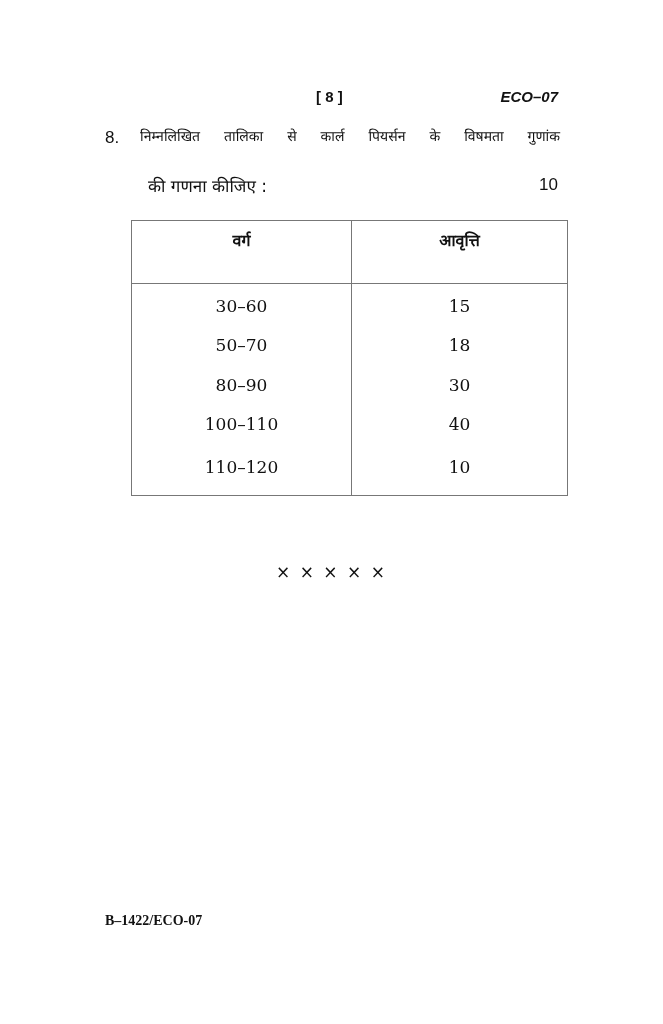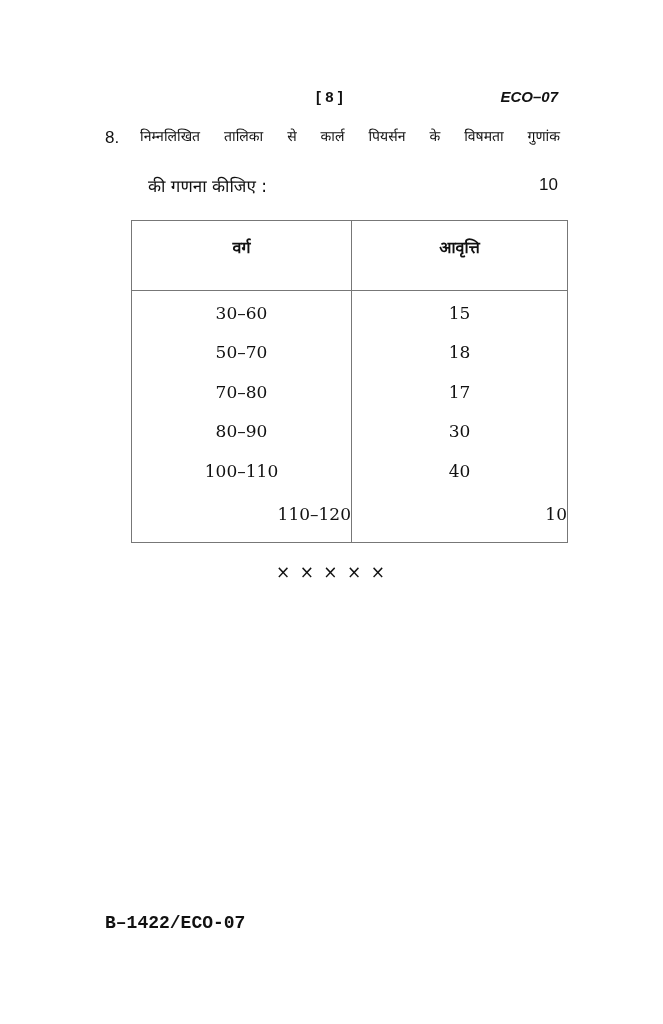--- a/index.html
+++ b/index.html
@@ -5,27 +5,27 @@
   html, body { margin: 0; padding: 0; background: #ffffff; }
   body { width: 663px; height: 1024px; position: relative; overflow: hidden; color: #111; }
   .hdr { position: absolute; top: 88px; font-family: "Liberation Sans", sans-serif; font-weight: bold; font-size: 15px; }
   .page-num { left: 316px; }
   .code-top { right: 105px; font-style: italic; }
   .qnum { position: absolute; left: 105px; top: 128px; font-family: "Liberation Sans", sans-serif; font-size: 17px; }
   .qline1 { position: absolute; left: 140px; top: 126px; width: 420px; font-family: "DejaVu Sans", sans-serif; font-size: 14px; text-align: justify; text-align-last: justify; white-space: nowrap; }
   .qline2 { position: absolute; left: 148px; top: 174px; font-family: "DejaVu Sans", sans-serif; font-size: 17px; }
   .marks { position: absolute; right: 105px; top: 175px; font-family: "Liberation Sans", sans-serif; font-size: 17px; }
   table.freq { position: absolute; left: 131px; top: 220px; width: 437px; border-collapse: collapse; border: 1.5px solid #777; }
-  table.freq th { height: 53px; vertical-align: top; padding-top: 15px; font-family: "DejaVu Sans", sans-serif; font-weight: bold; font-size: 16px; border-bottom: 1.5px solid #777; }
+  table.freq th { height: 53px; vertical-align: top; padding-top: 8px; font-family: "DejaVu Sans", sans-serif; font-weight: bold; font-size: 16px; border-bottom: 1.5px solid #777; }
   table.freq td { font-family: "DejaVu Serif", serif; font-size: 17px; text-align: center; height: 39.5px; padding: 0; }
   table.freq th.c1, table.freq td.c1 { border-right: 1.5px solid #777; width: 217px; }
   table.freq tbody tr:first-child td { padding-top: 2px; }
-  table.freq tbody tr:last-child td { height: 46px; padding-bottom: 5px; text-align: right; }
+  table.freq tbody tr:last-child td { height: 46px; padding-bottom: 5px; }
   .endmark { position: absolute; left: 0; width: 663px; top: 562px; text-align: center; font-family: "DejaVu Sans", sans-serif; font-size: 17px; letter-spacing: 2px; }
-  .code-bottom { position: absolute; left: 105px; top: 913px; font-family: Liberation Mono, monospace; font-weight: bold; font-size: 18px; }
+  .code-bottom { position: absolute; left: 105px; top: 913px; font-family: Liberation Serif, serif; font-weight: bold; font-size: 14px; }
 </style>
 </head>
 <body>
 
 <div class="hdr page-num">[ 8 ]</div>
 <div class="hdr code-top">ECO–07</div>
 
 <div class="qnum">8.</div>
 <div class="qline1">निम्नलिखित तालिका से कार्ल पियर्सन के विषमता गुणांक</div>
 <div class="qline2">की गणना कीजिए :</div>
@@ -41,24 +41,20 @@
   <tbody>
     <tr>
       <td class="c1">30–60</td>
       <td>15</td>
     </tr>
     <tr>
       <td class="c1">50–70</td>
       <td>18</td>
     </tr>
     <tr>
-      <td class="c1">70–80</td>
-      <td>17</td>
-    </tr>
-    <tr>
       <td class="c1">80–90</td>
       <td>30</td>
     </tr>
     <tr>
       <td class="c1">100–110</td>
       <td>40</td>
     </tr>
     <tr>
       <td class="c1">110–120</td>
       <td>10</td>

